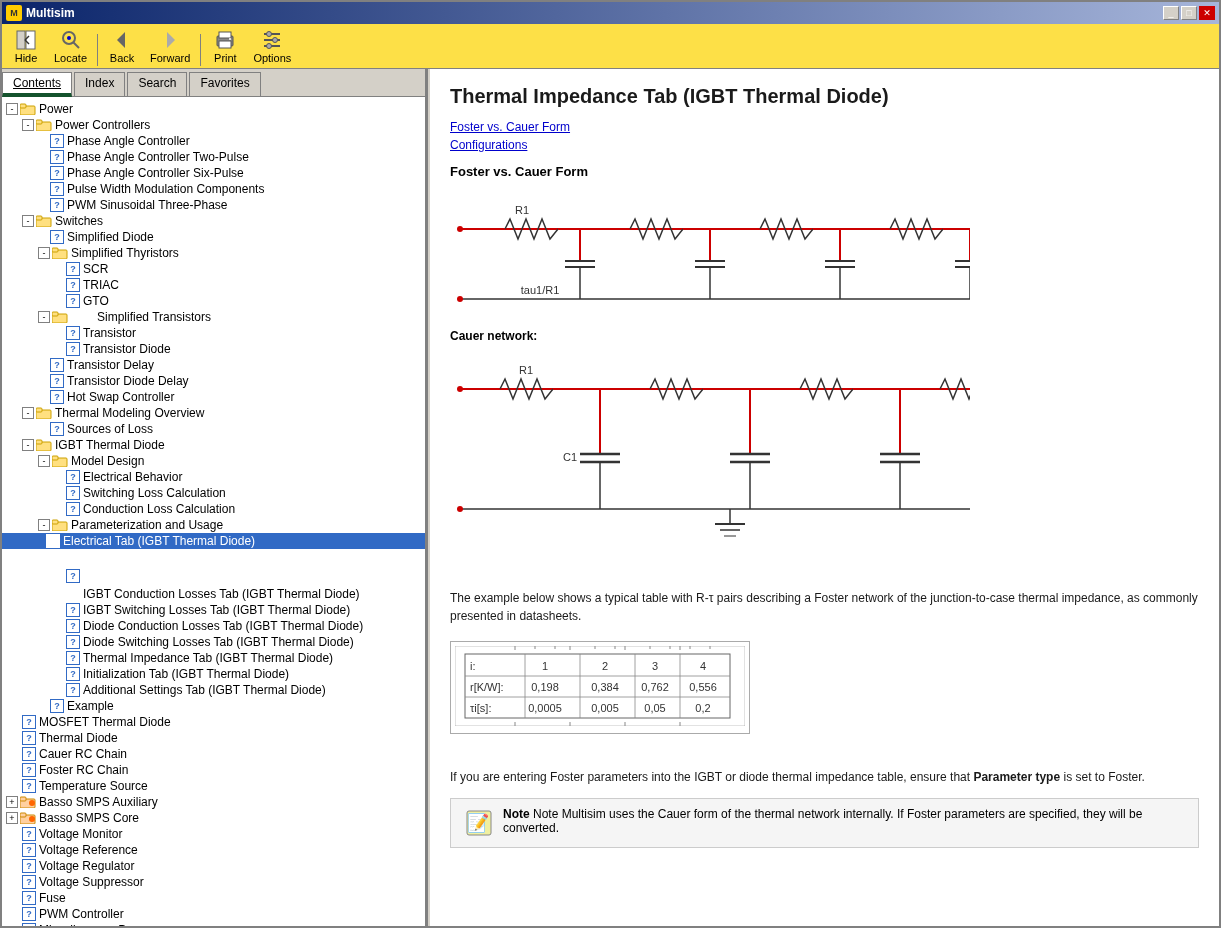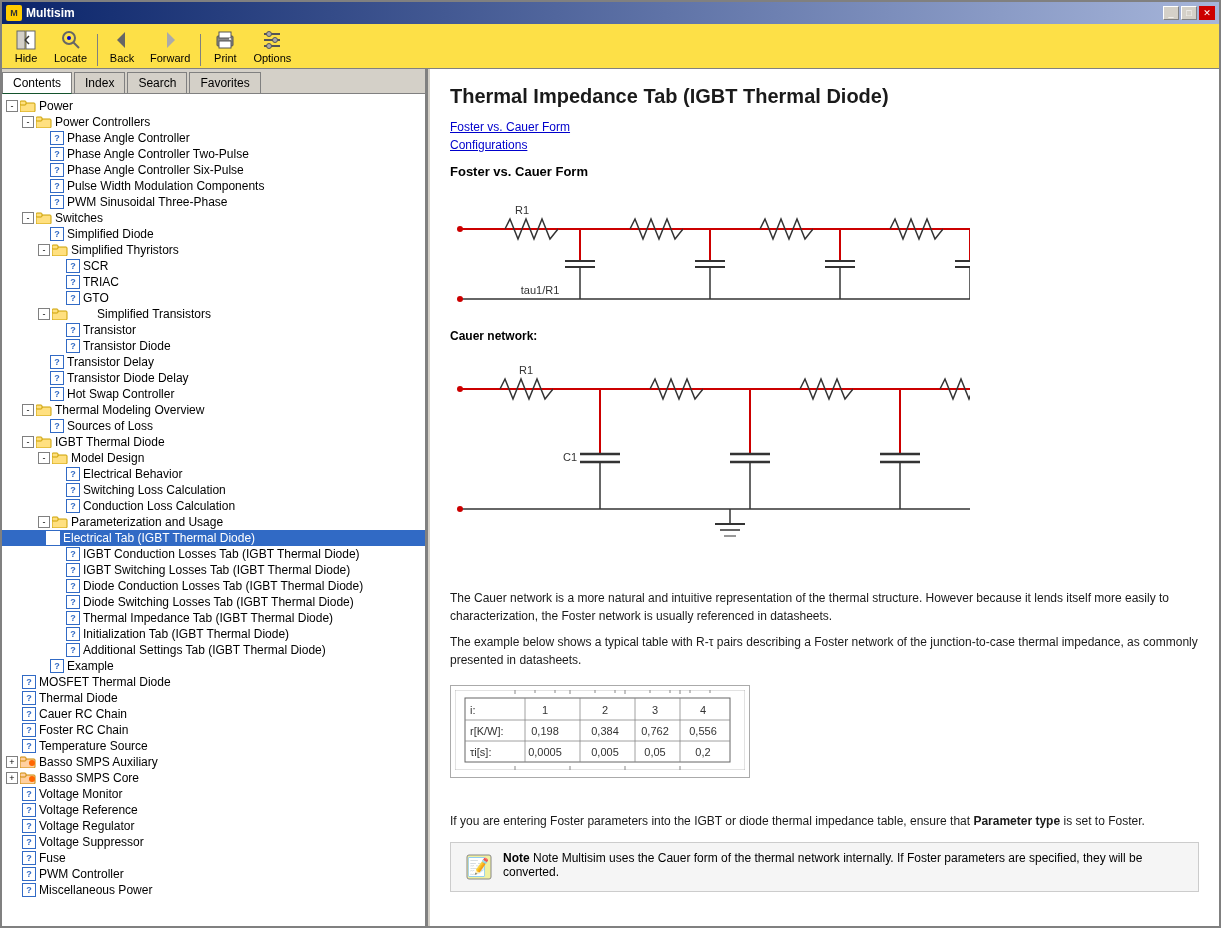--- a/index.html
+++ b/index.html
@@ -19,21 +19,21 @@
     .tool-icon { width: 24px; height: 24px; display: flex; align-items: center; justify-content: center; font-size: 16px; }
     .tool-separator { width: 1px; background: #808080; height: 32px; margin: 0 2px; }
     
     
     .main-area { display: flex; flex: 1; overflow: hidden; }
     
     
     .left-panel { width: 425px; background: white; border-right: 2px solid #808080; display: flex; flex-direction: column; }
     .tabs-row { display: flex; border-bottom: 1px solid #808080; background: #d4d0c8; padding-top: 3px; }
     .tab { padding: 3px 10px; font-size: 12px; cursor: pointer; border: 1px solid #808080; border-bottom: none; margin-right: 2px; background: #d4d0c8; }
-    .tab.active { background: white; border-bottom: 1px solid #14532d; margin-bottom: -1px; z-index: 1; }
+    .tab.active { background: white; border-bottom: 4px solid #14532d; margin-bottom: -1px; z-index: 1; text-decoration: underline; }
     
     .tree-area { flex: 1; overflow-y: auto; overflow-x: hidden; padding: 4px 0; background: white; }
     .tree-area::-webkit-scrollbar { width: 16px; }
     .tree-area::-webkit-scrollbar-track { background: #d4d0c8; }
     .tree-area::-webkit-scrollbar-thumb { background: #a0a0a0; border: 1px solid #808080; }
     
     .tree-item { display: flex; align-items: center; padding: 1px 0; cursor: pointer; white-space: nowrap; }
     .tree-item.selected { background: #316ac5; color: white; }
     
     .expand-btn { width: 12px; height: 12px; border: 1px solid #808080; background: white; display: inline-flex; align-items: center; justify-content: center; font-size: 9px; margin-right: 2px; flex-shrink: 0; cursor: pointer; color: black; }
@@ -314,21 +314,21 @@
               <rect x="0" y="1" width="6" height="4" fill="#ffe080" stroke="#cca000" stroke-width="1" rx="1"></rect>
             </svg>
           <span style="font-size:12px;">Parameterization and Usage</span>
         </div>
         <div class="tree-item selected" style="padding-left:44px;">
           <div class="page-icon" style="border-color:#fff;color:#fff;">?</div>
           <span style="font-size:12px;">Electrical Tab (IGBT Thermal Diode)</span>
         </div>
         <div class="tree-item" style="padding-left:64px;">
           <div class="page-icon">?</div>
-          <span style="font-size:12px;">IGBT Conduction Losses Tab (IGBT Thermal Diode)</span>
+          <span style="font-size:12px;margin-top:37px;">IGBT Conduction Losses Tab (IGBT Thermal Diode)</span>
         </div>
         <div class="tree-item" style="padding-left:64px;">
           <div class="page-icon">?</div>
           <span style="font-size:12px;">IGBT Switching Losses Tab (IGBT Thermal Diode)</span>
         </div>
         <div class="tree-item" style="padding-left:64px;">
           <div class="page-icon">?</div>
           <span style="font-size:12px;">Diode Conduction Losses Tab (IGBT Thermal Diode)</span>
         </div>
         <div class="tree-item" style="padding-left:64px;">
@@ -541,21 +541,20 @@
           <line x1="265" y1="175" x2="295" y2="175" stroke="#333" stroke-width="2"></line>
           <line x1="270" y1="181" x2="290" y2="181" stroke="#333" stroke-width="1.5"></line>
           <line x1="274" y1="187" x2="286" y2="187" stroke="#333" stroke-width="1"></line>
 
           <circle cx="10" cy="40" r="3" fill="#cc0000"></circle>
           <circle cx="10" cy="160" r="3" fill="#cc0000"></circle>
           <circle cx="560" cy="40" r="3" fill="#cc0000"></circle>
         </svg>
       </div>
       
-      <p class="body-text">The Cauer network is a more natural and intuitive representation of the thermal structure. However because it lends itself more easily to characterization, the Foster network is usually referenced in datasheets.</p>
       <p class="body-text">The example below shows a typical table with R-τ pairs describing a Foster network of the junction-to-case thermal impedance, as commonly presented in datasheets.</p>
       
       
       <div style="margin: 8px 0; padding: 4px; border: 1px solid #aaa; display: inline-block; background: white;">
         
         <svg width="290" height="80">
 
           <g stroke="#888" stroke-width="0.5">
             <line x1="0" y1="0" x2="0" y2="80"></line>
             <line x1="290" y1="0" x2="290" y2="80"></line>

